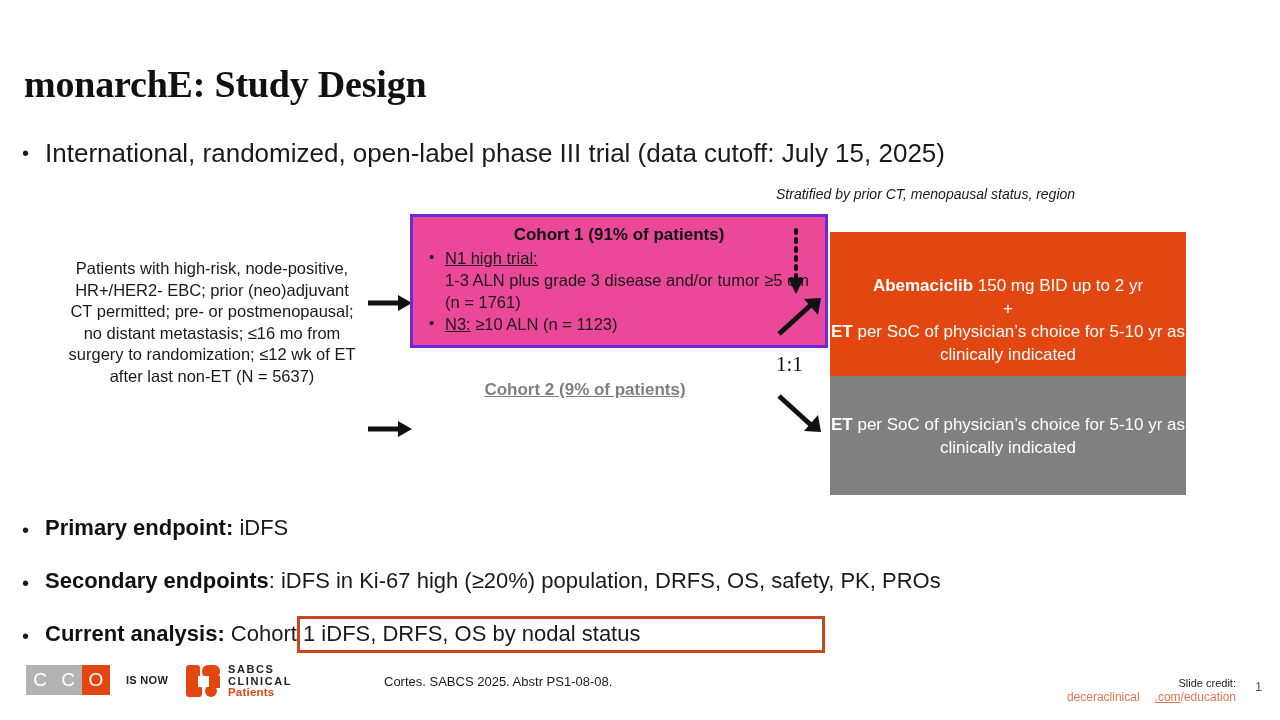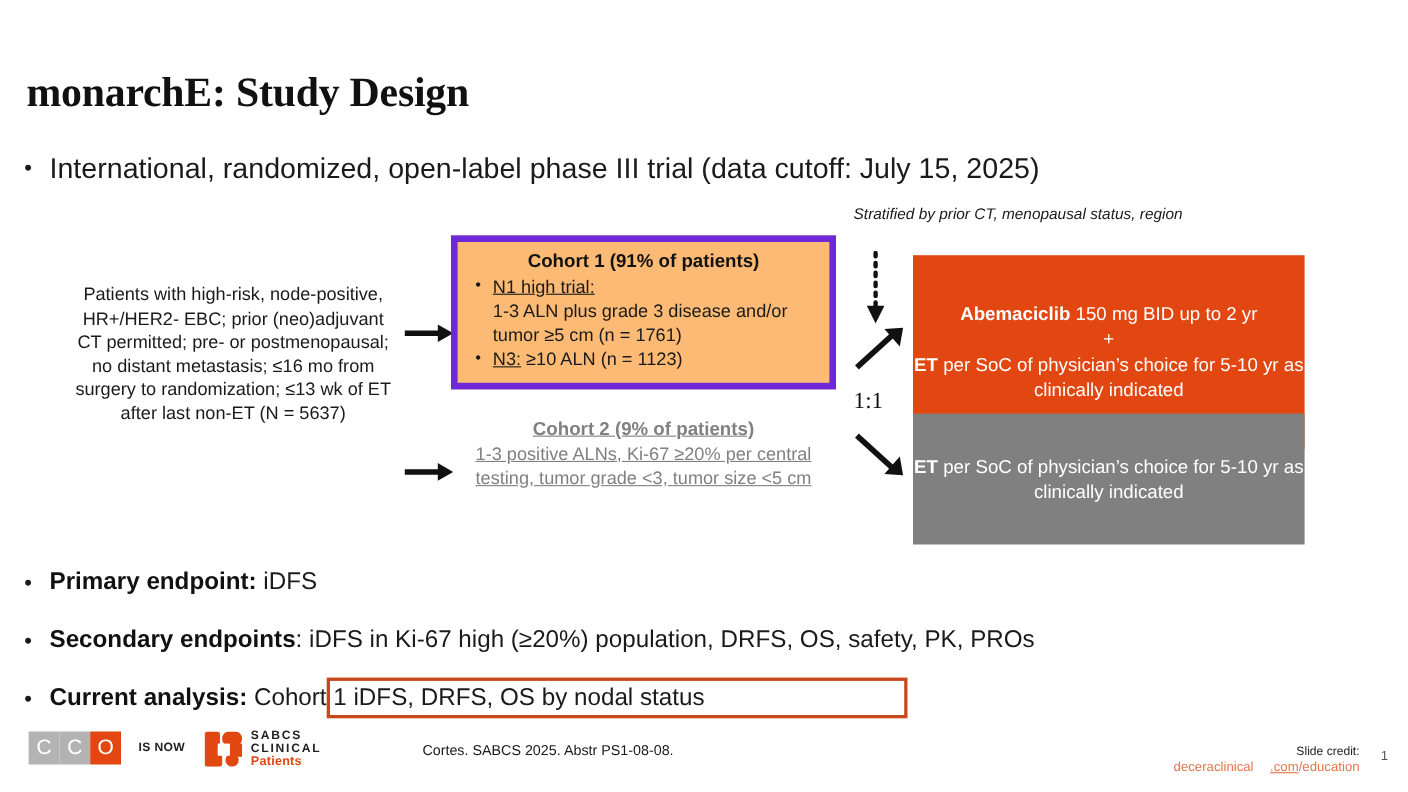--- a/index.html
+++ b/index.html
@@ -63,24 +63,24 @@
     line-height: 21.5px;
     color: #1a1a1a;
   }
 
   .arrow-svg { position: absolute; }
 
   .cohort1-box {
     position: absolute;
     left: 410px;
     top: 214px;
-    width: 350px;
+    width: 418px;
     box-sizing: border-box;
-    border: 6px solid #6d28d9;
-    background: #fdba74;
+    border: 3px solid #6d28d9;
+    background: #ec4899;
     padding: 6px 10px 10px 10px;
   }
   .cohort1-title {
     text-align: center;
     font-weight: bold;
     font-size: 17px;
     line-height: 24px;
     color: #111111;
   }
   .cohort-list { margin: 0; padding: 0; list-style: none; }
@@ -250,21 +250,21 @@
 
 <div class="slide-title">monarchE: Study Design</div>
 
 <div class="top-bullet">
   <span class="bullet-dot">•</span>
   <span class="btext">International, randomized, open-label phase III trial (data cutoff: July 15, 2025)</span>
 </div>
 
 <div class="diagram">
 
-  <div class="patient-block">Patients with high-risk, node-positive, HR+/HER2- EBC; prior (neo)adjuvant CT permitted; pre- or postmenopausal; no distant metastasis; ≤16 mo from surgery to randomization; ≤13 wk of ET after last non-ET (N = 5637)</div>
+  <div class="patient-block">Patients with high-risk, node-positive, HR+/HER2- EBC; prior (neo)adjuvant CT permitted; pre- or postmenopausal; no distant metastasis; ≤16 mo from surgery to randomization; ≤12 wk of ET after last non-ET (N = 5637)</div>
 
   <svg class="arrow-svg" style="left:366px; top:292px;" width="48" height="22" viewBox="0 0 48 22">
     <line x1="2" y1="11" x2="34" y2="11" stroke="#111111" stroke-width="5"></line>
     <polygon points="32,3 46,11 32,19" fill="#111111"></polygon>
   </svg>
 
   <svg class="arrow-svg" style="left:366px; top:418px;" width="48" height="22" viewBox="0 0 48 22">
     <line x1="2" y1="11" x2="34" y2="11" stroke="#111111" stroke-width="5"></line>
     <polygon points="32,3 46,11 32,19" fill="#111111"></polygon>
   </svg>
@@ -278,21 +278,20 @@
       </li>
       <li>
         <span class="u">N3:</span>
         <span>≥10 ALN (n = 1123)</span>
       </li>
     </ul>
   </div>
 
   <div class="cohort2-box">
     <div class="cohort2-title">Cohort 2 (9% of patients)</div>
-    <div class="cohort2-body">1-3 positive ALNs, Ki-67 ≥20% per central testing, tumor grade &lt;3, tumor size &lt;5 cm</div>
   </div>
 
   <div class="strat-note">
     <span>Stratified by prior CT, menopausal status, region</span>
   </div>
 
   <svg class="arrow-svg" style="left:784px; top:228px;" width="24" height="68" viewBox="0 0 24 68">
     <line x1="12" y1="2" x2="12" y2="52" stroke="#111111" stroke-width="4" stroke-dasharray="3,6" stroke-linecap="round"></line>
     <polygon points="4,50 20,50 12,66" fill="#111111"></polygon>
   </svg>

